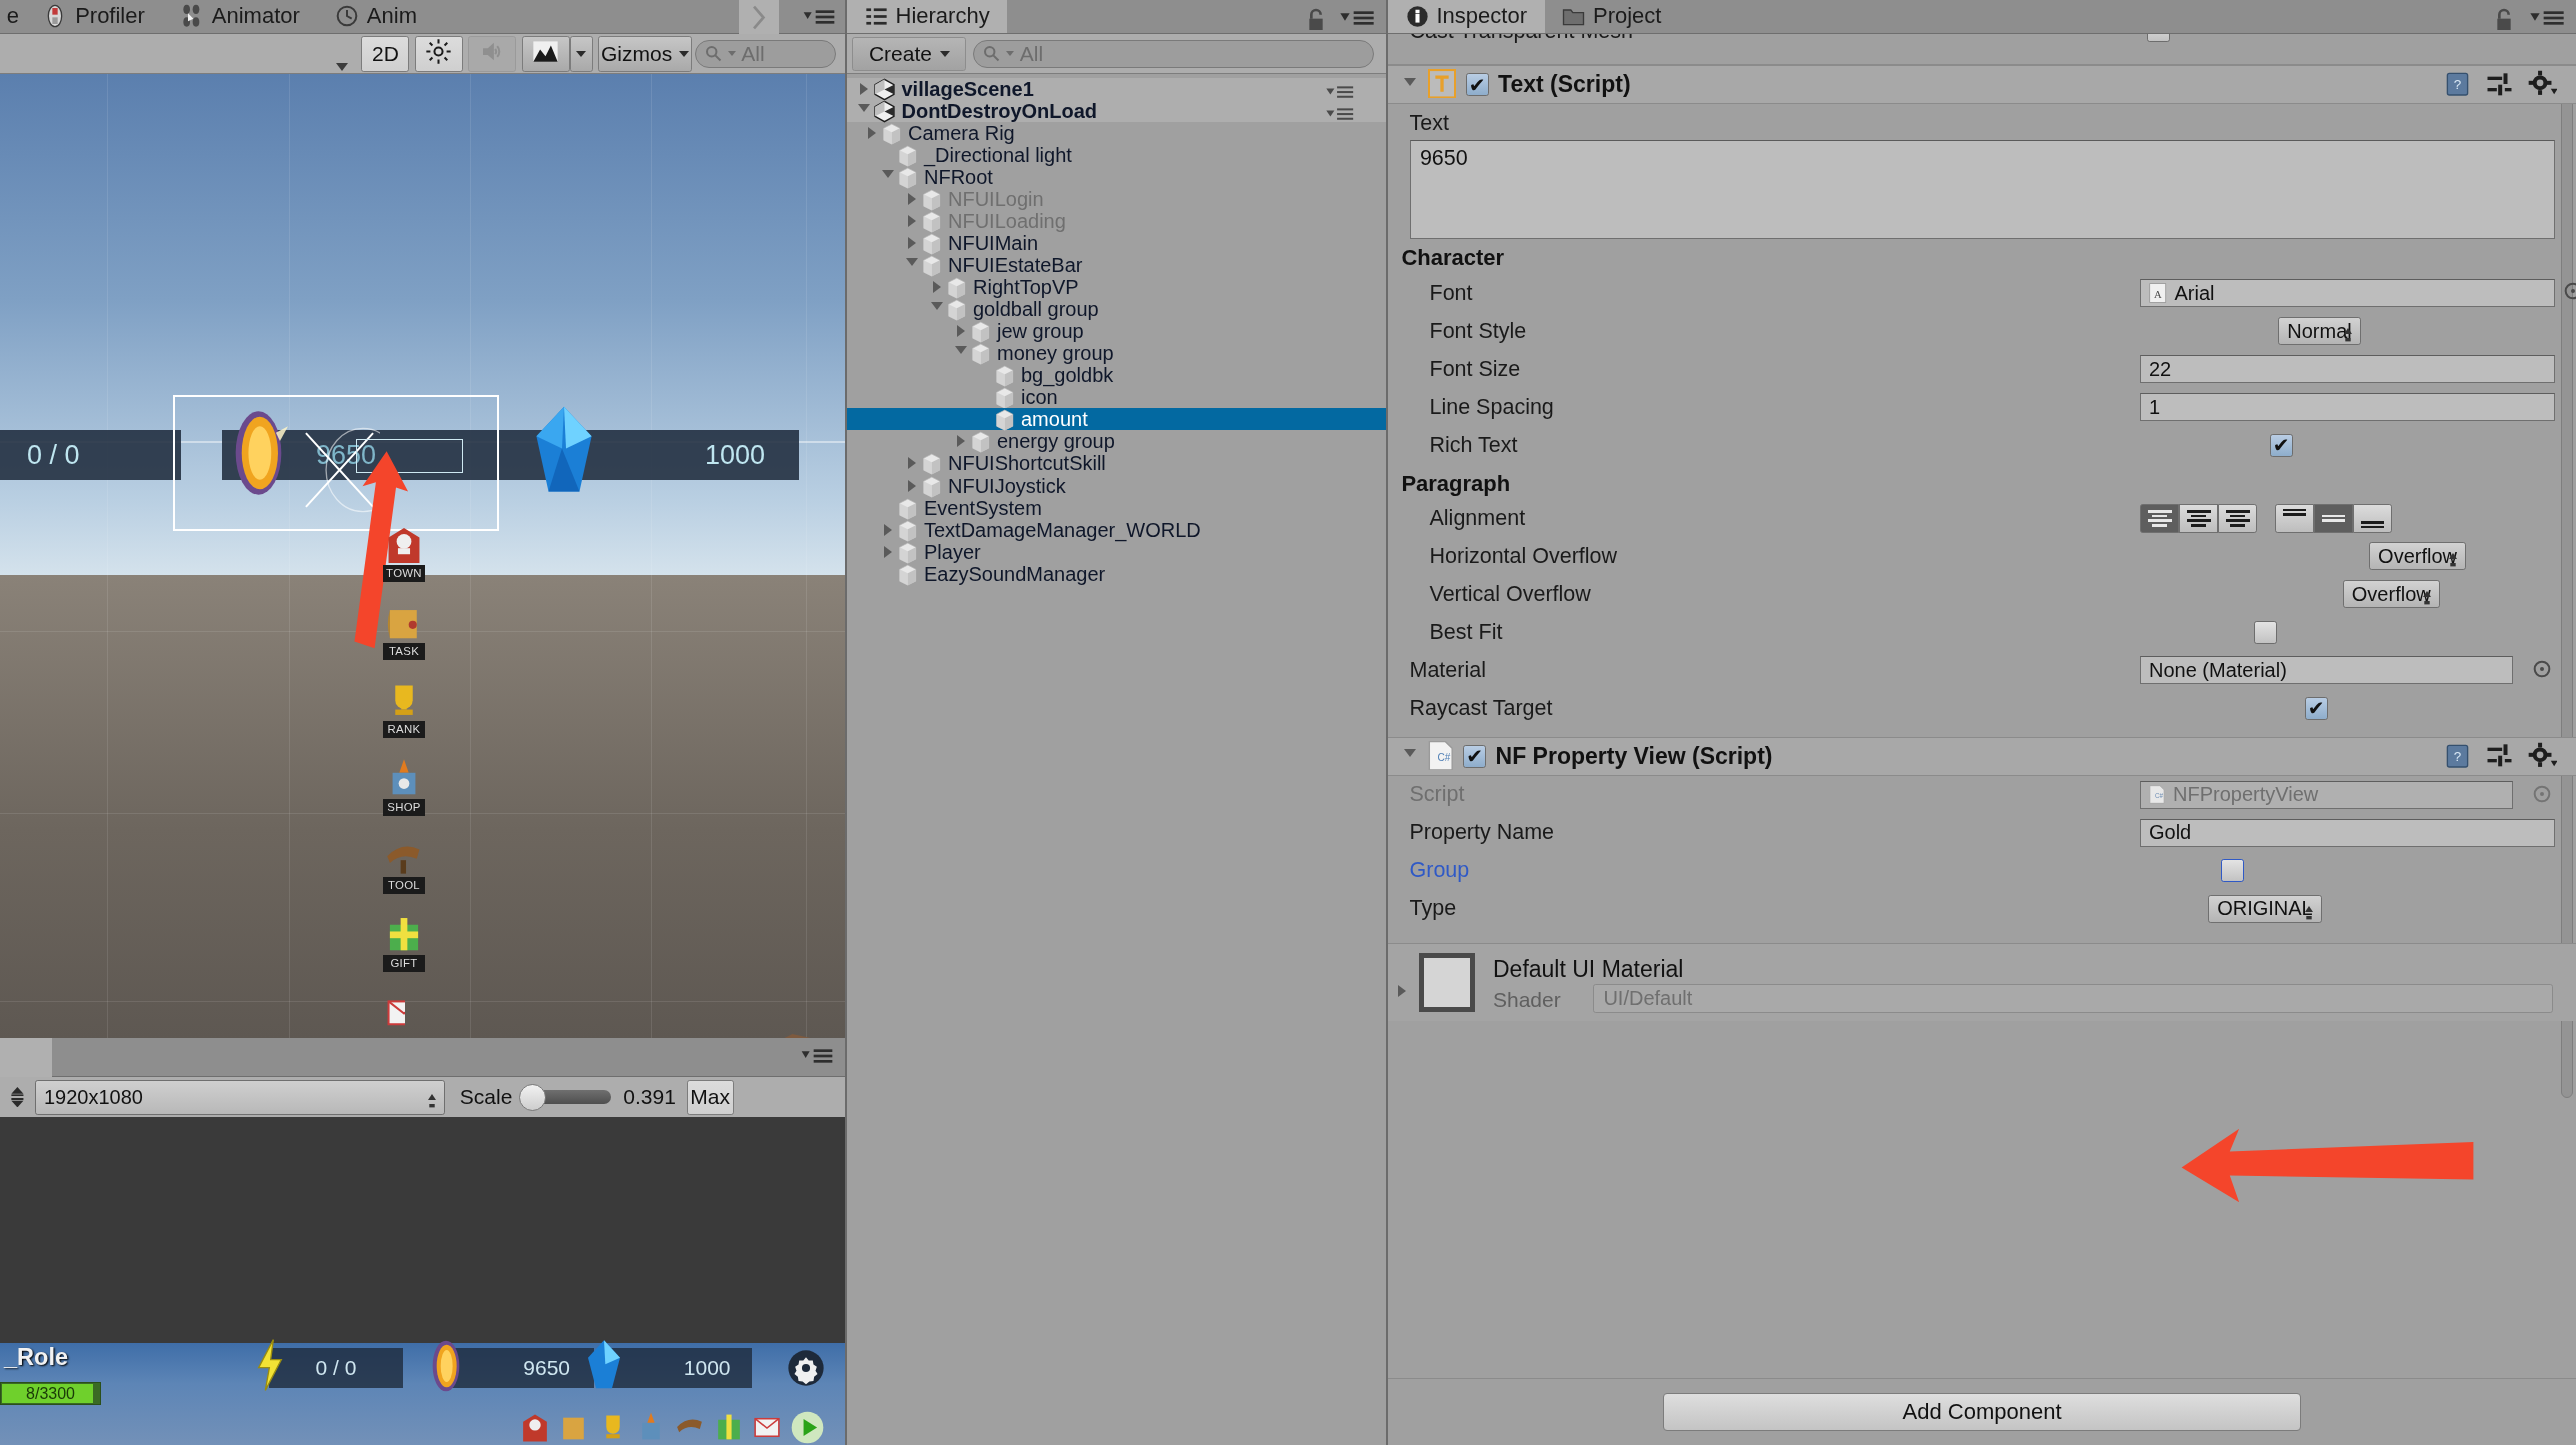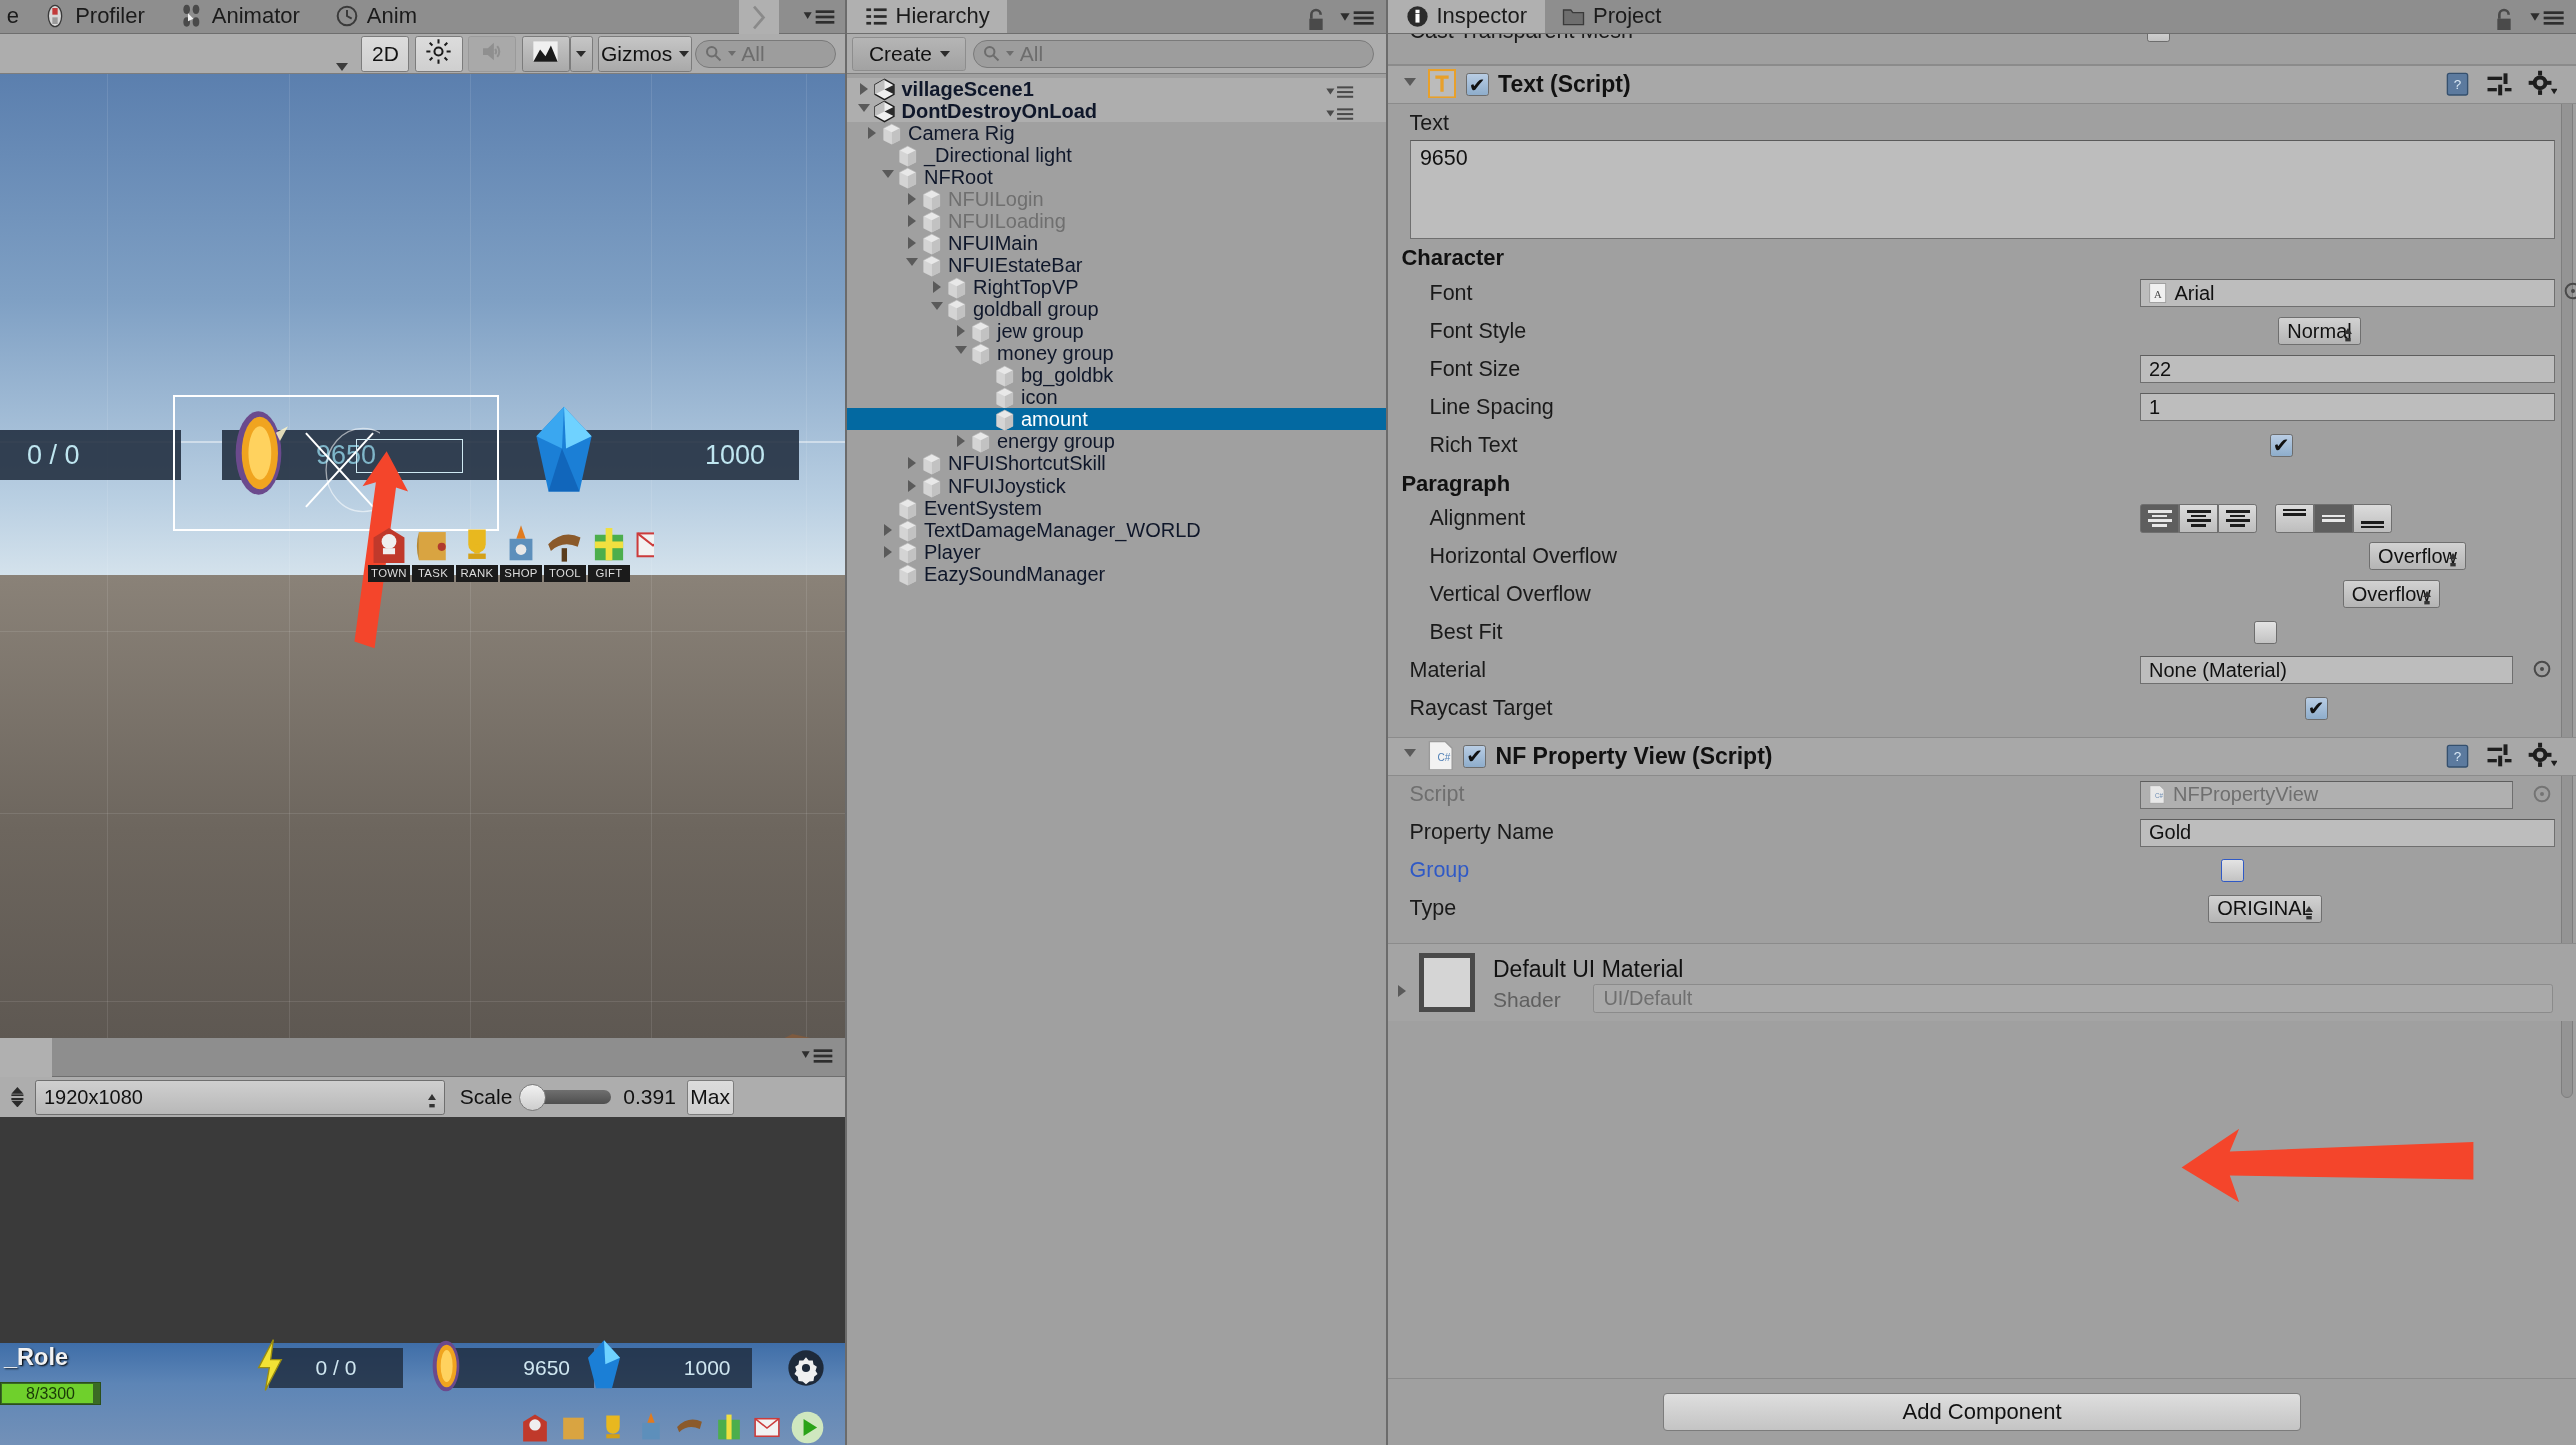--- a/index.html
+++ b/index.html
@@ -266,21 +266,21 @@
           <path d="M10 15 L60 70 L10 125 M110 15 L60 70 L110 125" stroke="#ffffff" stroke-width="3" fill="none"></path>
           <ellipse cx="95" cy="70" rx="55" ry="62" fill="none" stroke="#ffffff" stroke-width="2" opacity=".55"></ellipse>
         </svg>
       </div>
       <div style="position:absolute;left:356px;top:365px;width:107px;height:34px;border:1.3px solid #cfe9f2;"></div>
 
       <svg class="arrow" style="left:322px;top:376px;" width="148" height="201" viewBox="0 0 220 300">
         <path d="M96 2 L128 62 L110 56 L78 296 L48 286 L80 48 L60 54z" fill="#f4452b"></path>
       </svg>
 
-      <div style="position:absolute;left:368px;top:450px;display:flex;gap:2px;">
+      <div style="position:absolute;left:383px;top:450px;display:flex;gap:20px;flex-direction:column;">
         <div class="navbtn">
           <svg width="42" height="43" viewBox="0 0 62 64">
               <path d="M8 20 L31 6 L54 20 L54 58 L8 58z" fill="#c0392b"></path>
               <circle cx="31" cy="26" r="11" fill="#efefef"></circle>
               <rect x="22" y="36" width="18" height="9" fill="#efefef"></rect>
             </svg>
           <div class="navlabel">TOWN</div>
         </div>
         <div class="navbtn">
           <svg width="42" height="43" viewBox="0 0 62 64">

